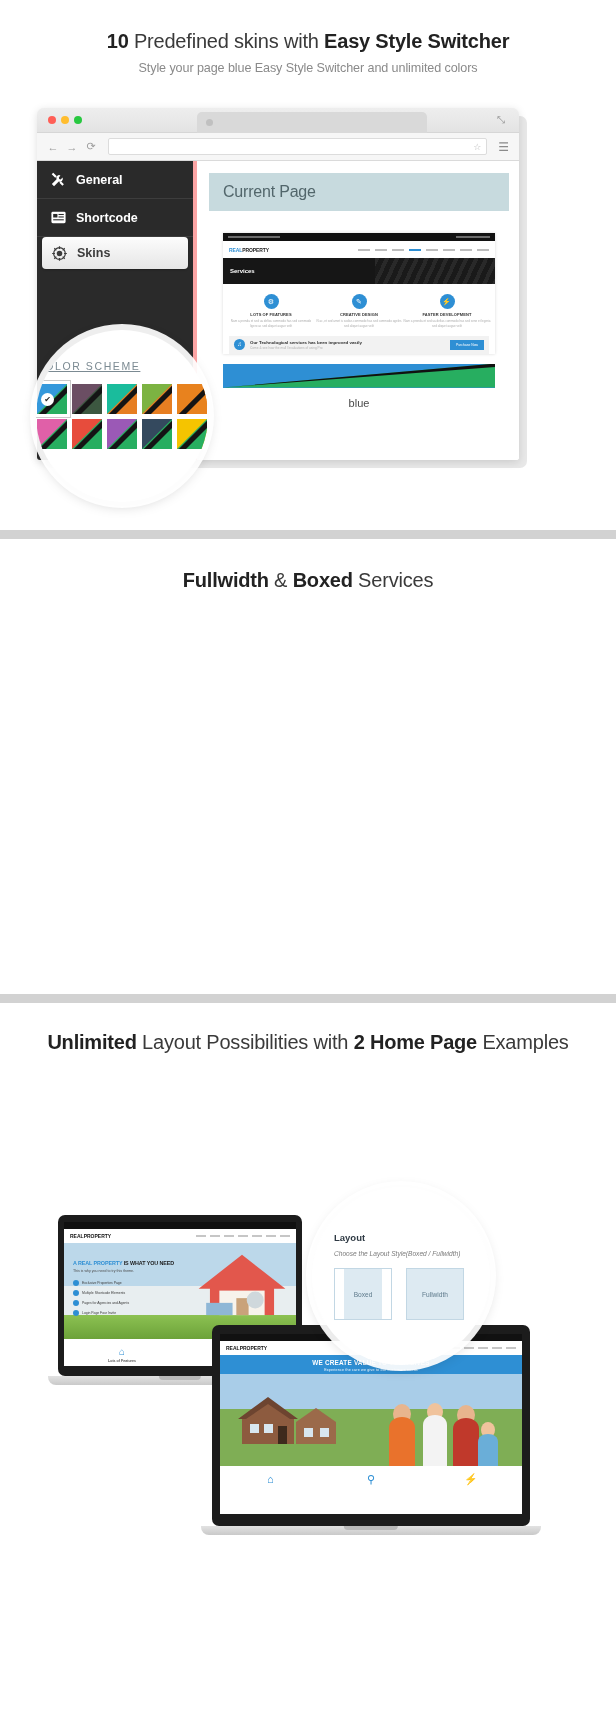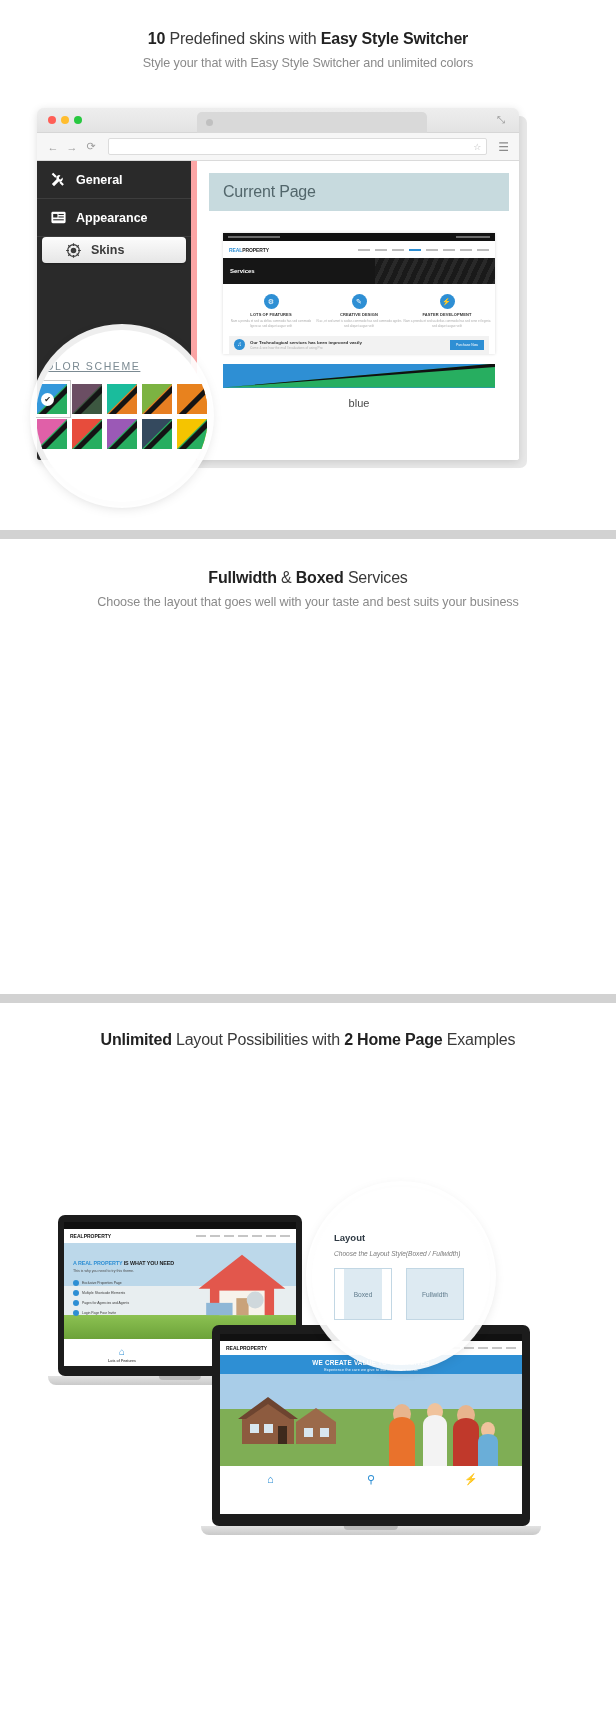--- a/index.html
+++ b/index.html
@@ -8,21 +8,21 @@
     background: #ffffff;
     font-family: "Liberation Sans", sans-serif;
     -webkit-font-smoothing: antialiased;
   }
   body { width: 616px; height: 1729px; overflow: hidden; position: relative; }
 
   
   .section { position: relative; width: 616px; }
   .heading {
     text-align: center;
-    font-size: 16px;
+    font-size: 20px;
     color: #3a3a3a;
     font-weight: 300;
     letter-spacing: -.2px;
   }
   .heading b { font-weight: 700; color: #222; }
   .subheading {
     text-align: center;
     font-size: 12.6px;
     color: #8a8a8a;
     font-weight: 400;
@@ -73,33 +73,33 @@
   .urlbar {
     flex: 1; height: 17px; background: #fff; border: 1px solid #dcdcdc;
     border-radius: 2px; margin: 0 4px; position: relative;
   }
   .urlbar .star { position: absolute; right: 5px; top: 3px; font-size: 9px; color: #b9b9b9; }
   .br-menu { color: #8b8b8b; font-size: 12px; letter-spacing: 0; }
   .br-body { display: flex; height: 299px; background: #fff; }
 
   .side {
     width: 160px; background: #2a2a2a; flex-shrink: 0;
-    border-right: 6px solid #fca5a5;
+    border-right: 4px solid #fca5a5;
   }
   .side-item {
     height: 38px; display: flex; align-items: center; gap: 9px;
     padding-left: 13px; border-bottom: 1px solid #3d3d3d;
     color: #fff; font-size: 12.5px; font-weight: 600;
   }
   .side-item .ico { width: 17px; height: 17px; flex-shrink: 0; }
   .side-item.active {
     background: linear-gradient(#fcfcfc,#e6e6e6);
     color: #3c3c3c; border-radius: 4px; margin: 0 5px;
-    height: 26px; border-bottom: none;
-    box-shadow: 0 1px 2px rgba(0,0,0,.25); padding-left: 23px;
+    height: 32px; border-bottom: none;
+    box-shadow: 0 1px 2px rgba(0,0,0,.25); padding-left: 9px;
   }
   .side-item.active .ico { filter: none; }
 
   .content { flex: 1; background: #fff; padding: 12px 10px 0 12px; }
   .panel-title {
     background: #c7dade; color: #52666b; font-size: 16px; font-weight: 300;
     padding: 10px 14px; letter-spacing: -.2px;
   }
 
   
@@ -240,21 +240,21 @@
   #sec3 { padding-top: 28px; height: 640px; }
 </style>
 </head>
 <body>
 
 <div class="section" id="sec1">
 
   <h2 class="heading">
     <b>10 </b><span>Predefined skins with </span><b>Easy Style Switcher</b>
   </h2>
-  <p class="subheading">Style your that with Easy Style Switcher and unlimited colors</p>
+  <p class="subheading">Style your page blue Easy Style Switcher and unlimited colors</p>
 
   <div class="browser-wrap">
     <div class="browser-shadow"></div>
     <div class="browser">
 
       <div class="br-titlebar">
         <span class="dot red"></span>
         <span class="dot amber"></span>
         <span class="dot green"></span>
         <div class="br-tab">
@@ -284,21 +284,21 @@
           </div>
 
           <div class="side-item">
             <svg class="ico" viewBox="0 0 24 24">
               <rect x="2" y="4" width="20" height="16" rx="2" fill="#fff"></rect>
               <rect x="4.5" y="7" width="6" height="5" fill="#2a2a2a"></rect>
               <rect x="12" y="7" width="7.5" height="1.5" fill="#2a2a2a"></rect>
               <rect x="12" y="10.5" width="7.5" height="1.5" fill="#2a2a2a"></rect>
               <rect x="4.5" y="14.5" width="15" height="1.5" fill="#2a2a2a"></rect>
             </svg>
-            <span>Appearance</span>
+            <span>Shortcode</span>
           </div>
 
           <div class="side-item active">
             <svg class="ico" viewBox="0 0 24 24">
               <g fill="none" stroke="#3c3c3c" stroke-width="1.7">
                 <circle cx="12" cy="12" r="8.2"></circle>
                 <circle cx="12" cy="12" r="3.1" fill="#3c3c3c"></circle>
                 <path d="M12 1.6v4M12 18.4v4M1.6 12h4M18.4 12h4M4.6 4.6l2.9 2.9M16.5 16.5l2.9 2.9M19.4 4.6l-2.9 2.9M7.5 16.5l-2.9 2.9"></path>
               </g>
             </svg>
@@ -428,21 +428,20 @@
     </div>
   </div>
 </div>
 
 <div class="divider"></div>
 
 <div class="section" id="sec2">
   <h2 class="heading">
     <b>Fullwidth</b> &amp; <b>Boxed</b> <span>Services</span>
   </h2>
-  <p class="subheading">Choose the layout that goes well with your taste and best suits your business</p>
 
   <div class="lap" id="lapL">
     <div class="screen">
       <div class="glass">
         <div class="ls-top"></div>
         <div class="ls-nav">
           <span class="ls-logo"><span>REAL</span><span>PROPERTY</span></span>
           <span class="ls-menu">
               <i></i>
               <i></i>

